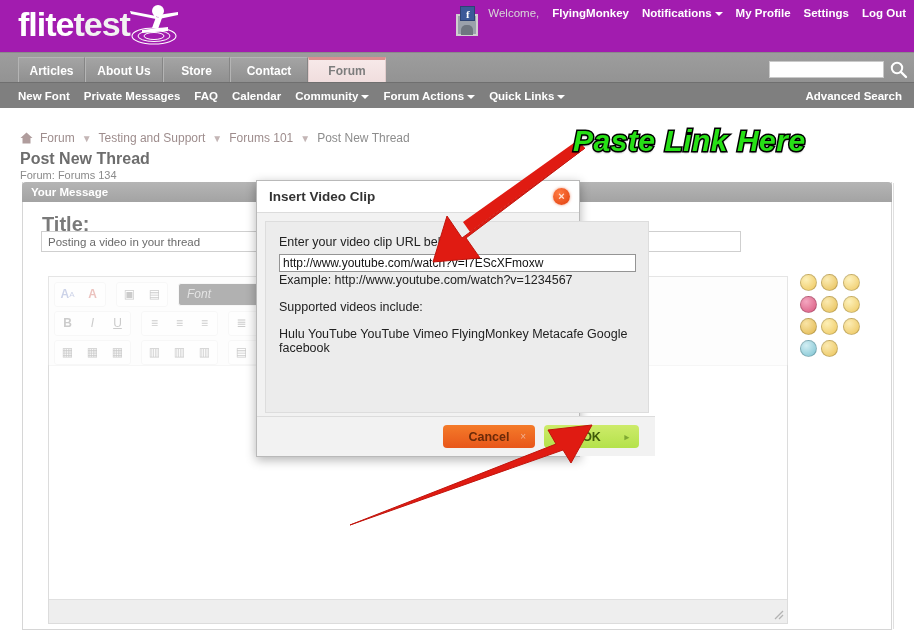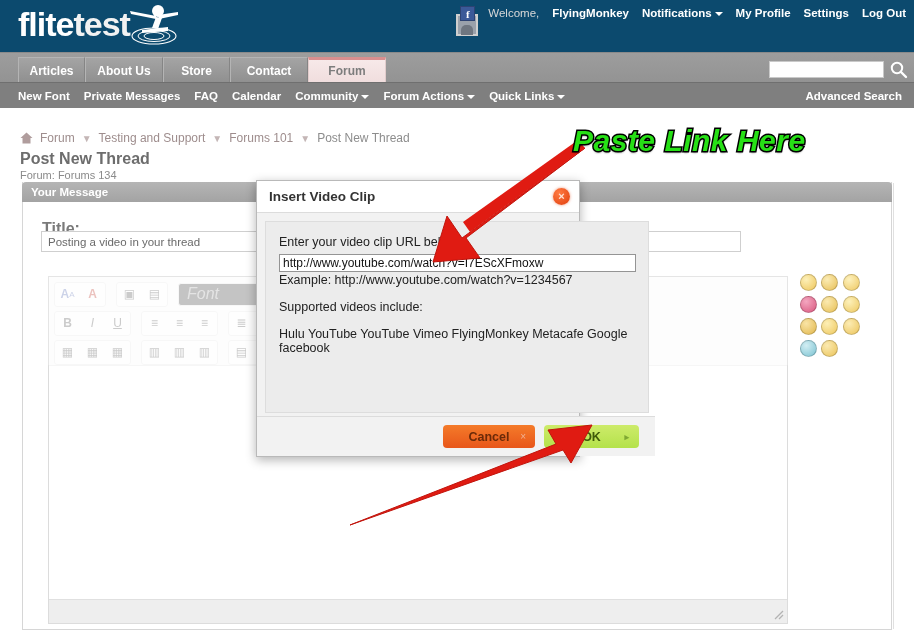--- a/index.html
+++ b/index.html
@@ -11,21 +11,21 @@
     background: #ffffff;
     font-family: "Liberation Sans", sans-serif;
     position: relative;
   }
 
   
   .site-header {
     position: absolute;
     left: 0; top: 0;
     width: 914px; height: 52px;
-    background: #0c4a6e;
+    background: #a21caf;
   }
   .logo {
     position: absolute;
     left: 18px; top: 4px;
     color: #ffffff;
     font-size: 34px;
     font-weight: bold;
     letter-spacing: -1px;
     line-height: 40px;
     white-space: nowrap;
@@ -219,22 +219,22 @@
     border-radius: 4px 4px 0 0;
     color: #ffffff;
     font-size: 11.5px;
     font-weight: bold;
     line-height: 20px;
     padding-left: 9px;
   }
 
   .title-label {
     position: absolute;
-    left: 42px; top: 220px;
-    font-size: 16px;
+    left: 42px; top: 213px;
+    font-size: 20px;
     font-weight: bold;
     color: #7a7a7a;
   }
   .title-input {
     position: absolute;
     left: 41px; top: 231px;
     width: 700px; height: 21px;
     background: #ffffff;
     border: 1px solid #cfcfcf;
     font-family: "Liberation Sans", sans-serif;
@@ -279,27 +279,27 @@
     width: 25px; height: 23px;
     display: flex;
     align-items: center;
     justify-content: center;
     font-size: 12px;
     color: #555;
     cursor: pointer;
   }
   .tb-font {
     width: 108px; height: 23px;
-    background: #404040;
+    background: #000000;
     border: 1px solid #e8e8e8;
     border-radius: 3px;
     display: flex;
     align-items: center;
     padding-left: 8px;
-    font-size: 16px;
+    font-size: 12px;
     font-style: italic;
     color: #a9a9a9;
   }
   .tb-font-caret {
     margin-left: auto;
     width: 18px; height: 21px;
     background: #eee;
     display: flex; align-items: center; justify-content: center;
   }
 

